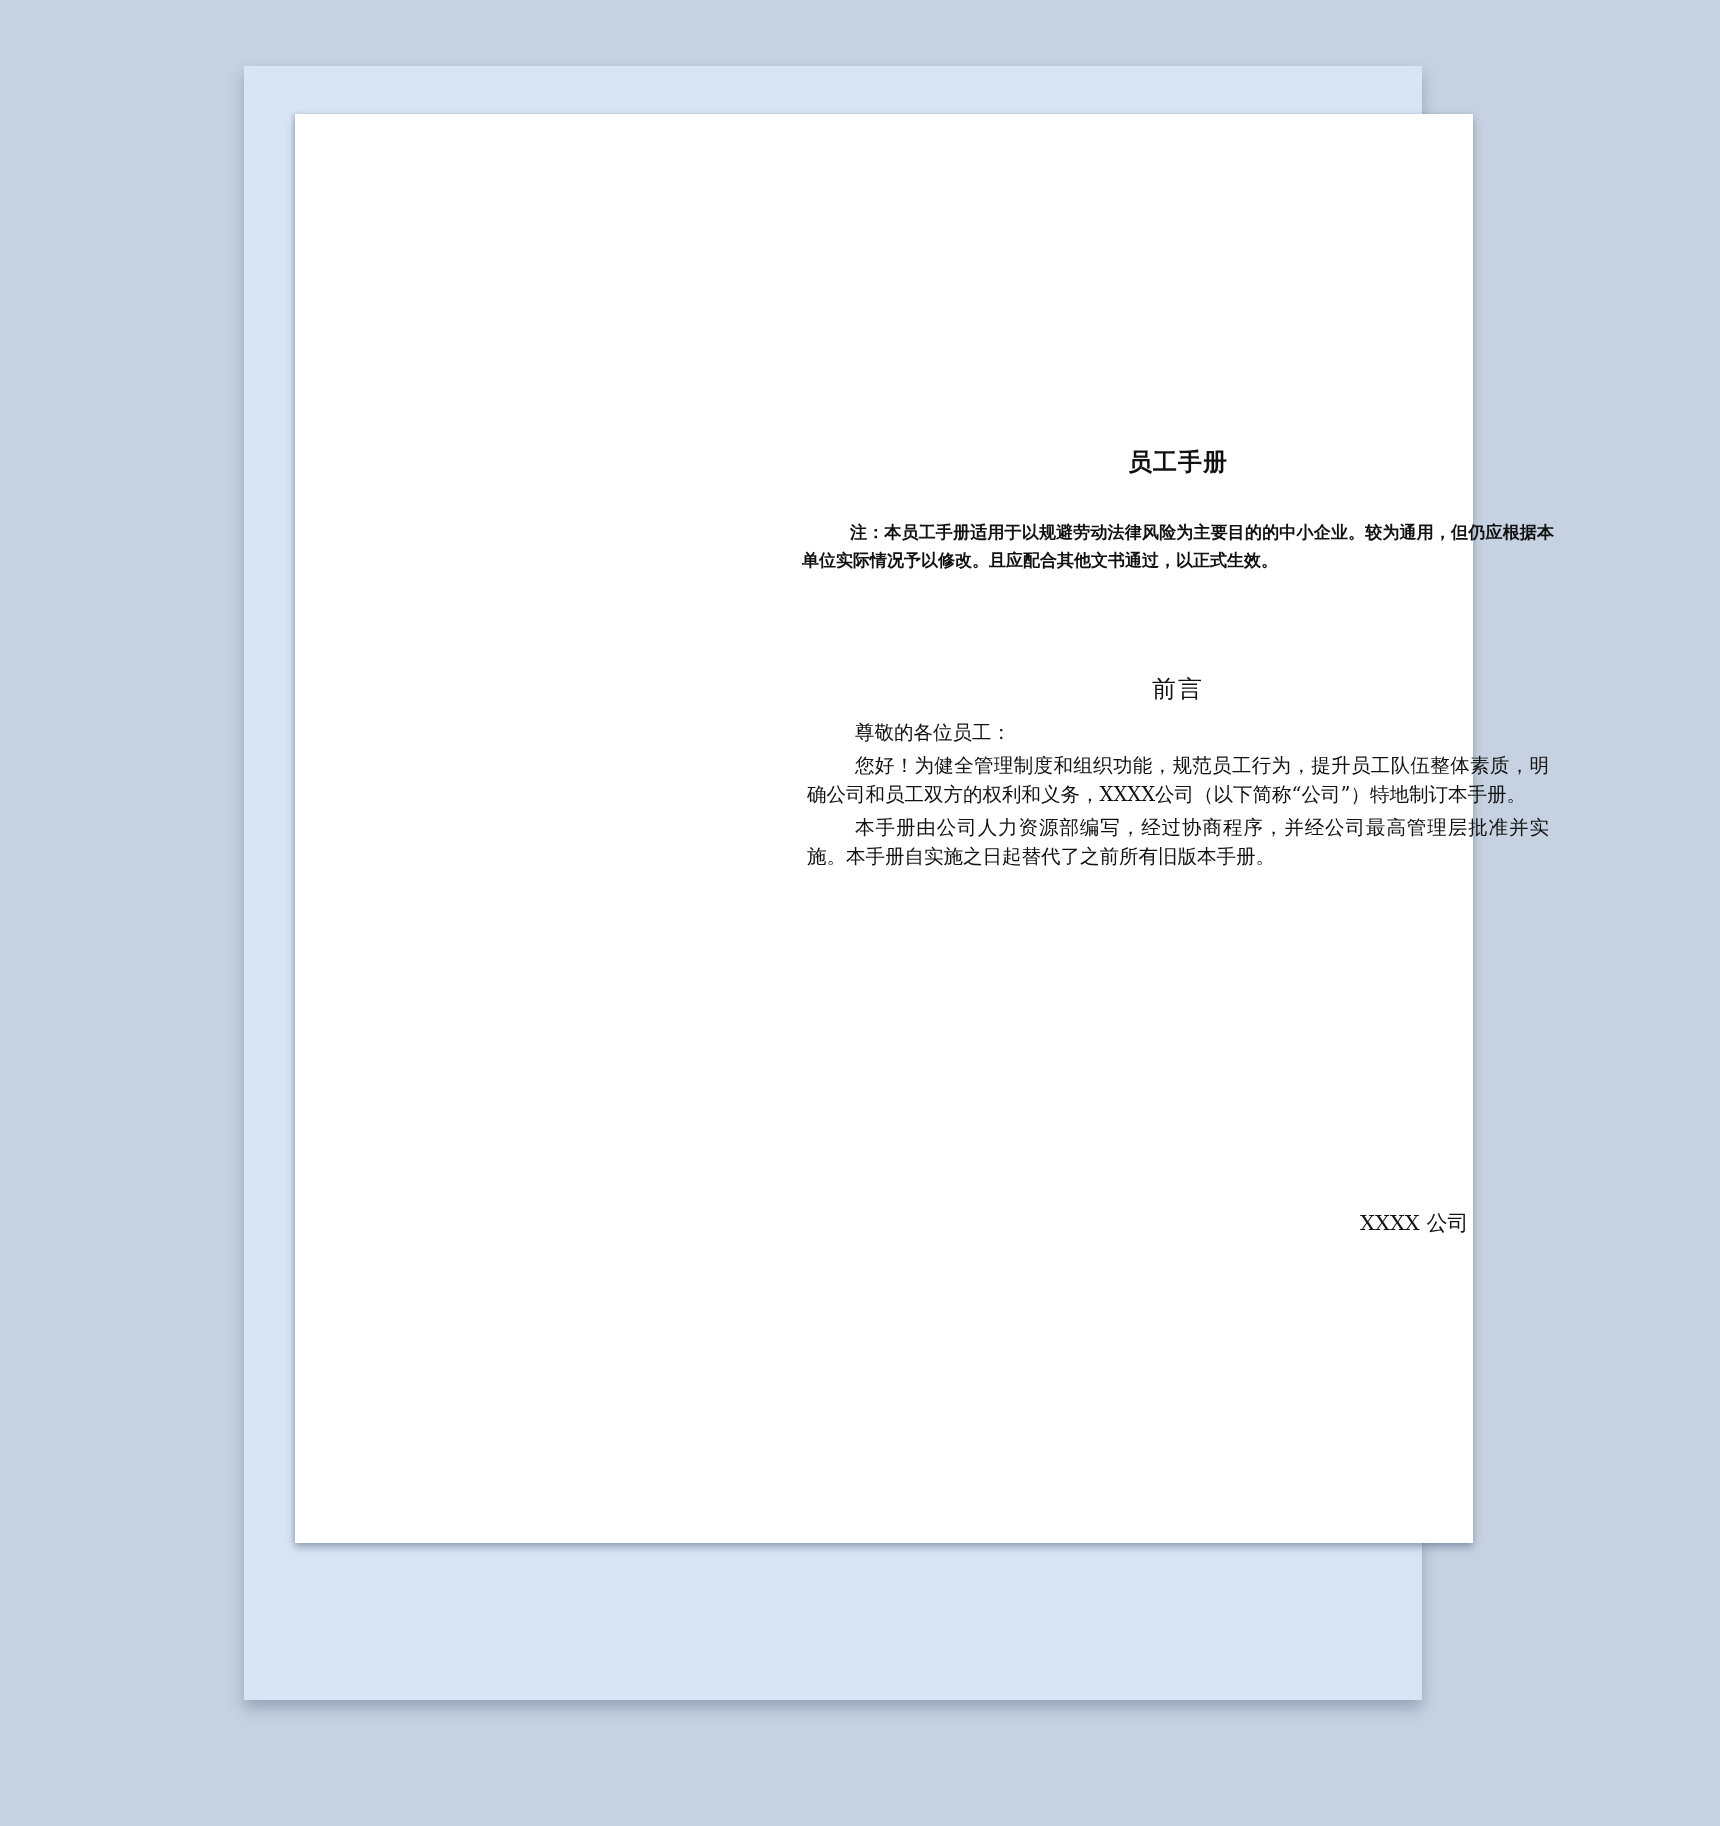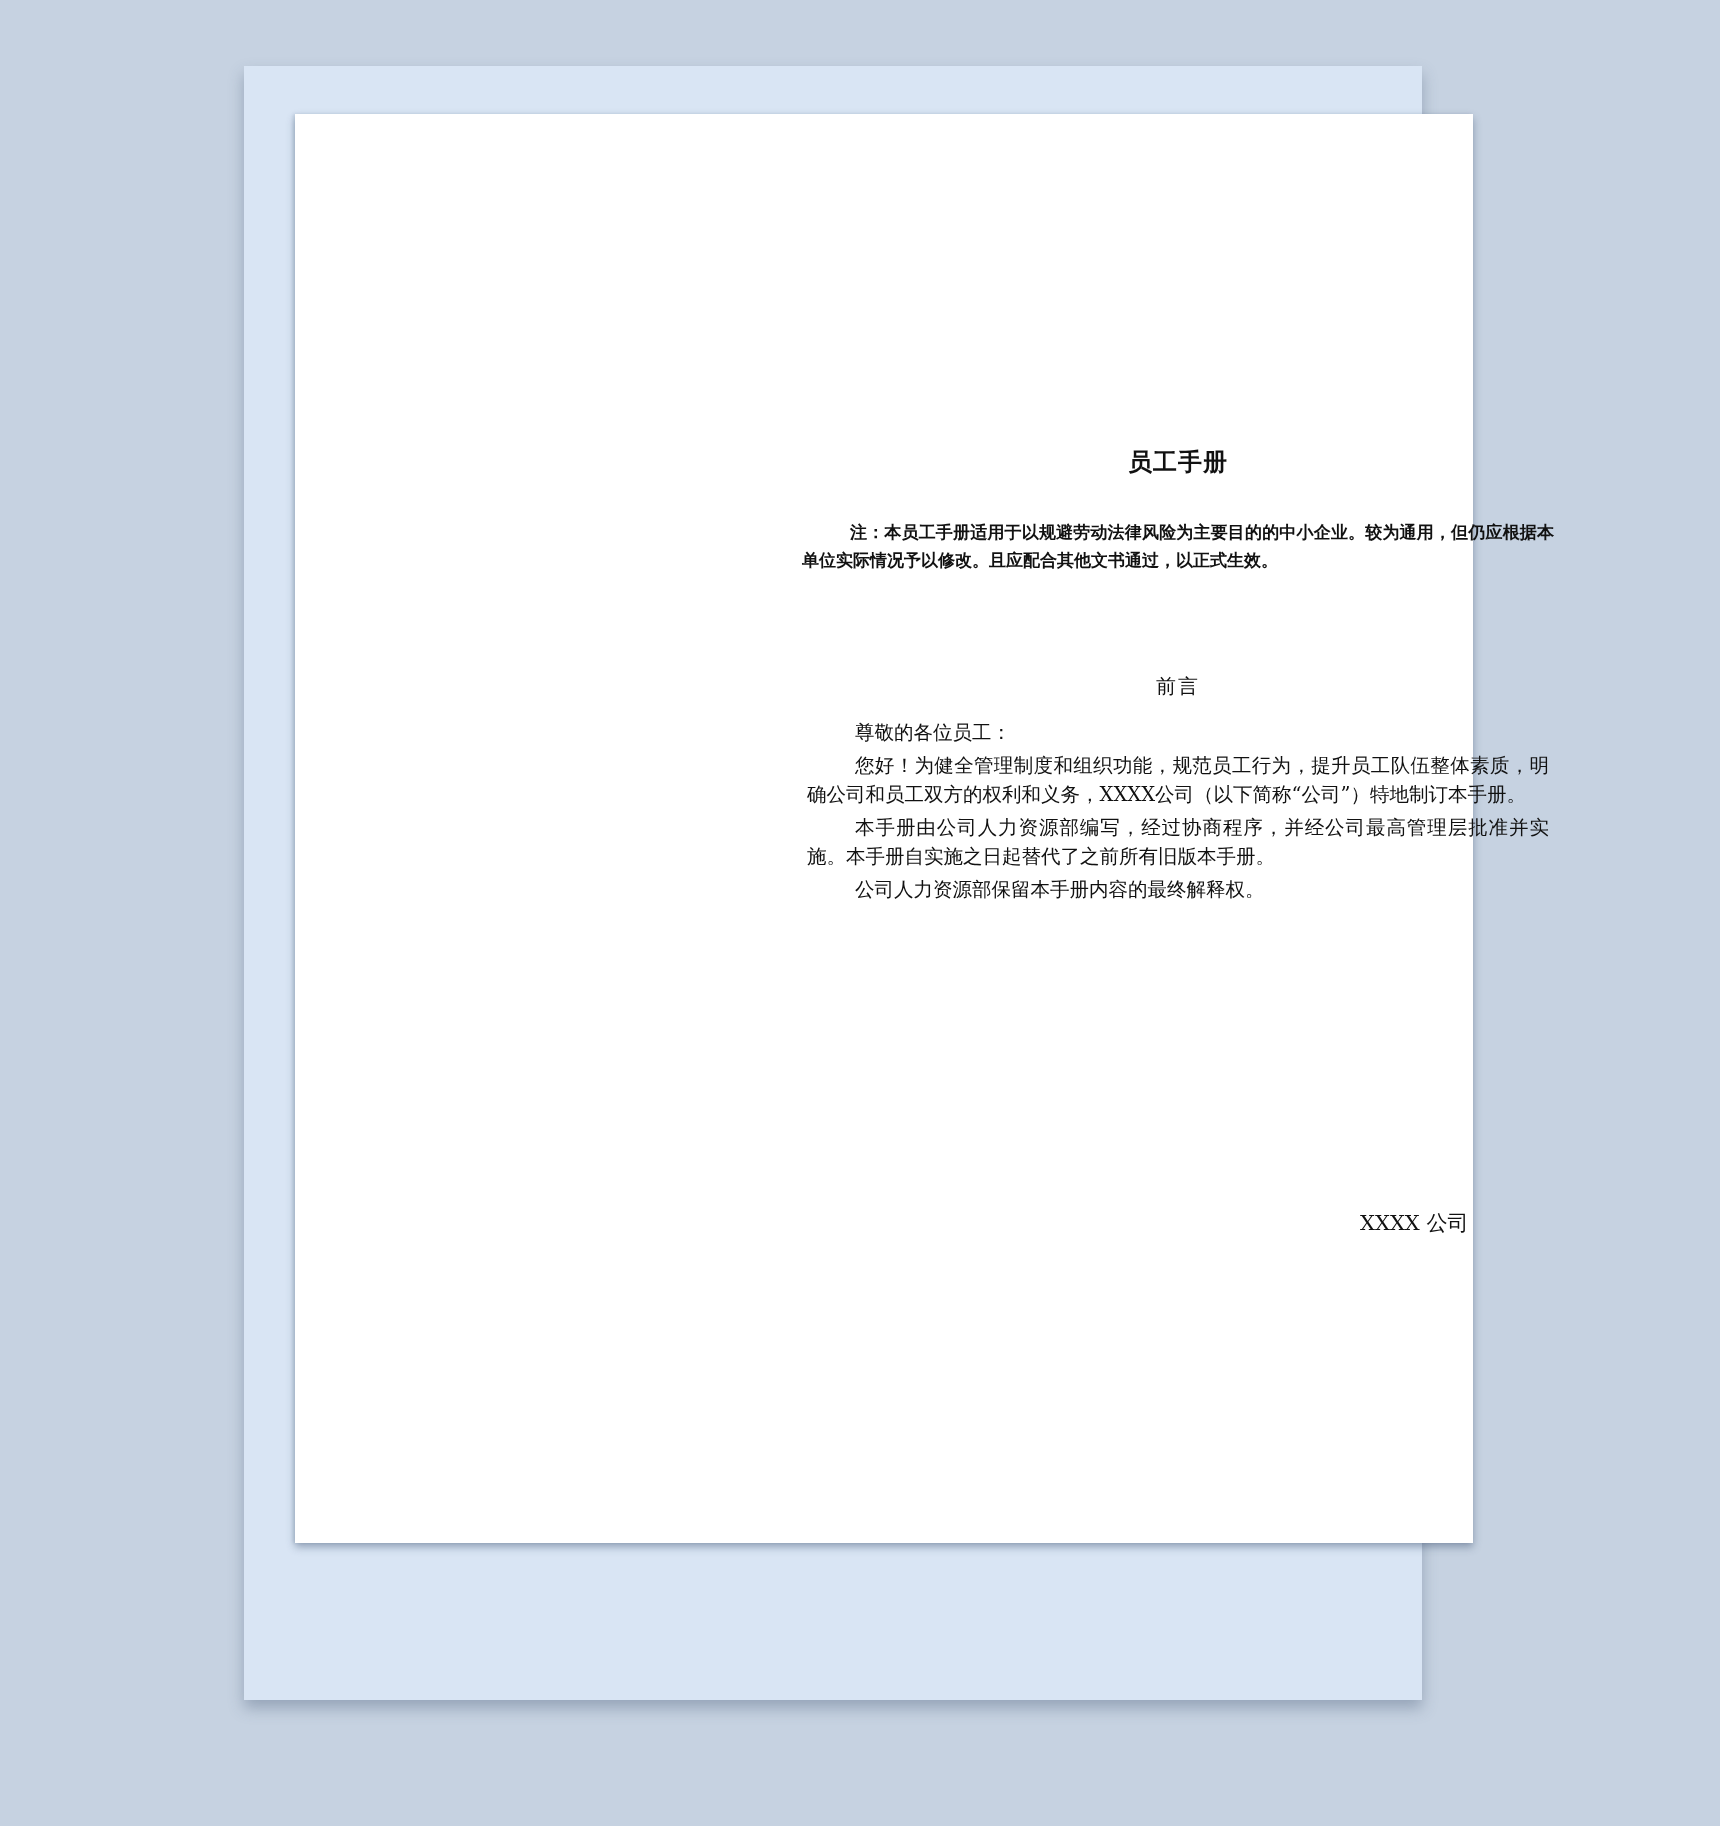--- a/index.html
+++ b/index.html
@@ -29,21 +29,21 @@
     text-align:center; font-family:"DejaVu Sans","Liberation Sans",sans-serif;
     font-weight:bold; font-size:24px; letter-spacing:1px;
   }
   .note {
     position:absolute; left:0; width:752px; top:404px;
     font-size:17px; font-weight:bold; line-height:28px;
     text-indent:48px; text-align:justify;
   }
   .preface-title {
     position:absolute; left:0; width:752px; top:559px;
-    text-align:center; font-size:20px; letter-spacing:2px;
+    text-align:center; font-size:24px; letter-spacing:2px;
   }
   .body-text {
     position:absolute; left:0; width:752px; top:600px;
     font-size:19.5px; line-height:28.4px;
   }
   .para { margin:5px; text-indent:48px; text-align:justify; }
   .signature {
     position:absolute; left:558px; top:1095px; font-size:21px;
   }
 </style>
@@ -54,17 +54,16 @@
 
 <div class="front-page">
   <div class="content">
     <div class="doc-title">员工手册</div>
     <div class="note">注：本员工手册适用于以规避劳动法律风险为主要目的的中小企业。较为通用，但仍应根据本单位实际情况予以修改。且应配合其他文书通过，以正式生效。</div>
     <div class="preface-title">前言</div>
     <div class="body-text">
       <p class="para">尊敬的各位员工：</p>
       <p class="para">您好！为健全管理制度和组织功能，规范员工行为，提升员工队伍整体素质，明确公司和员工双方的权利和义务，XXXX公司（以下简称“公司”）特地制订本手册。</p>
       <p class="para">本手册由公司人力资源部编写，经过协商程序，并经公司最高管理层批准并实施。本手册自实施之日起替代了之前所有旧版本手册。</p>
-      <p class="para">公司人力资源部保留本手册内容的最终解释权。</p>
     </div>
     <div class="signature">XXXX 公司</div>
   </div>
 </div>
 
 </body></html>

